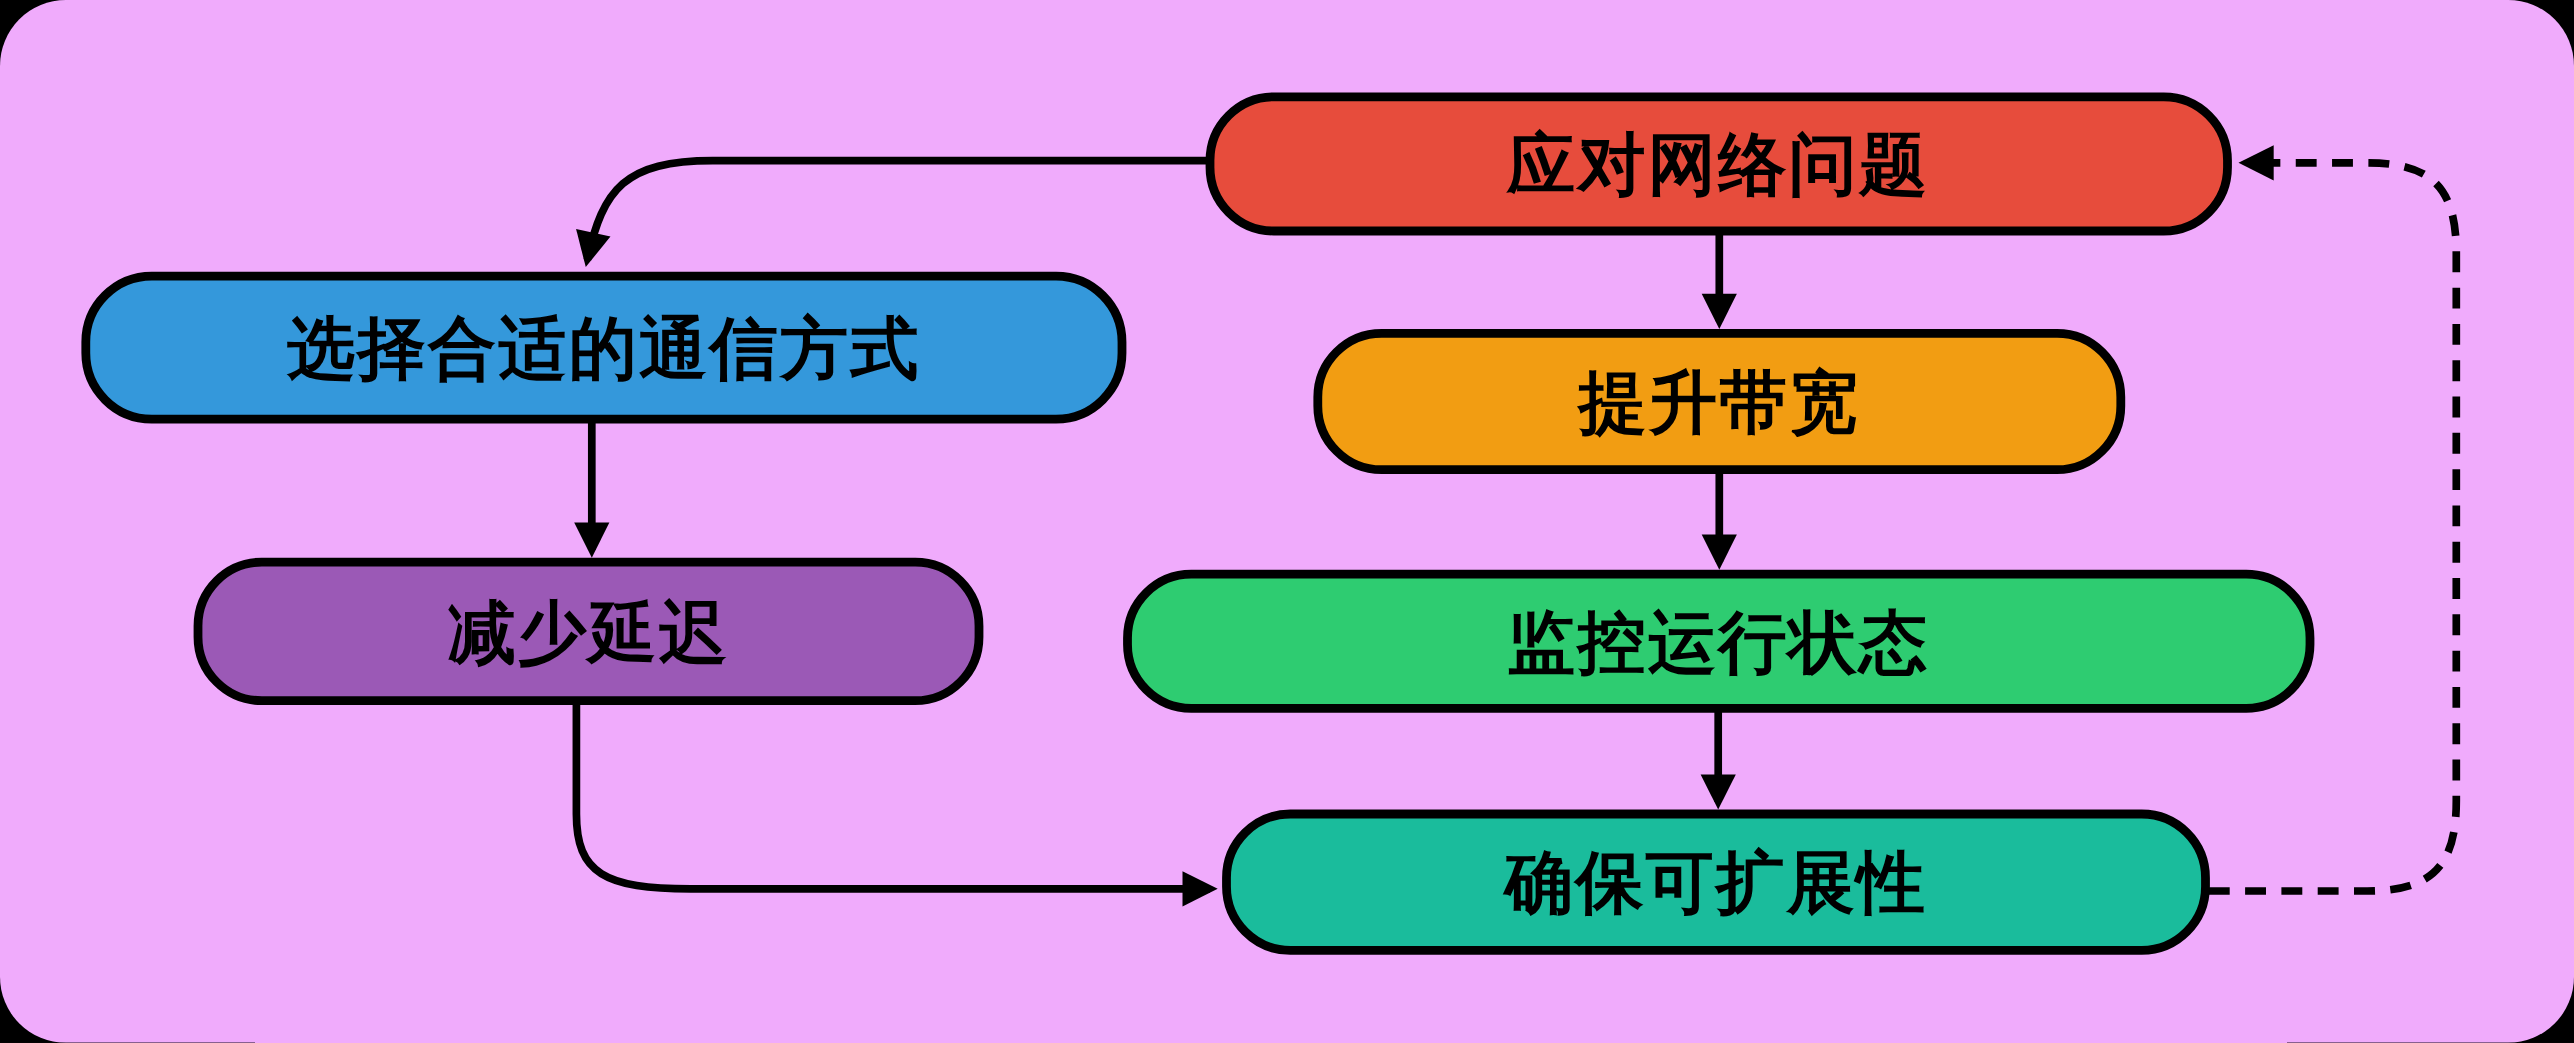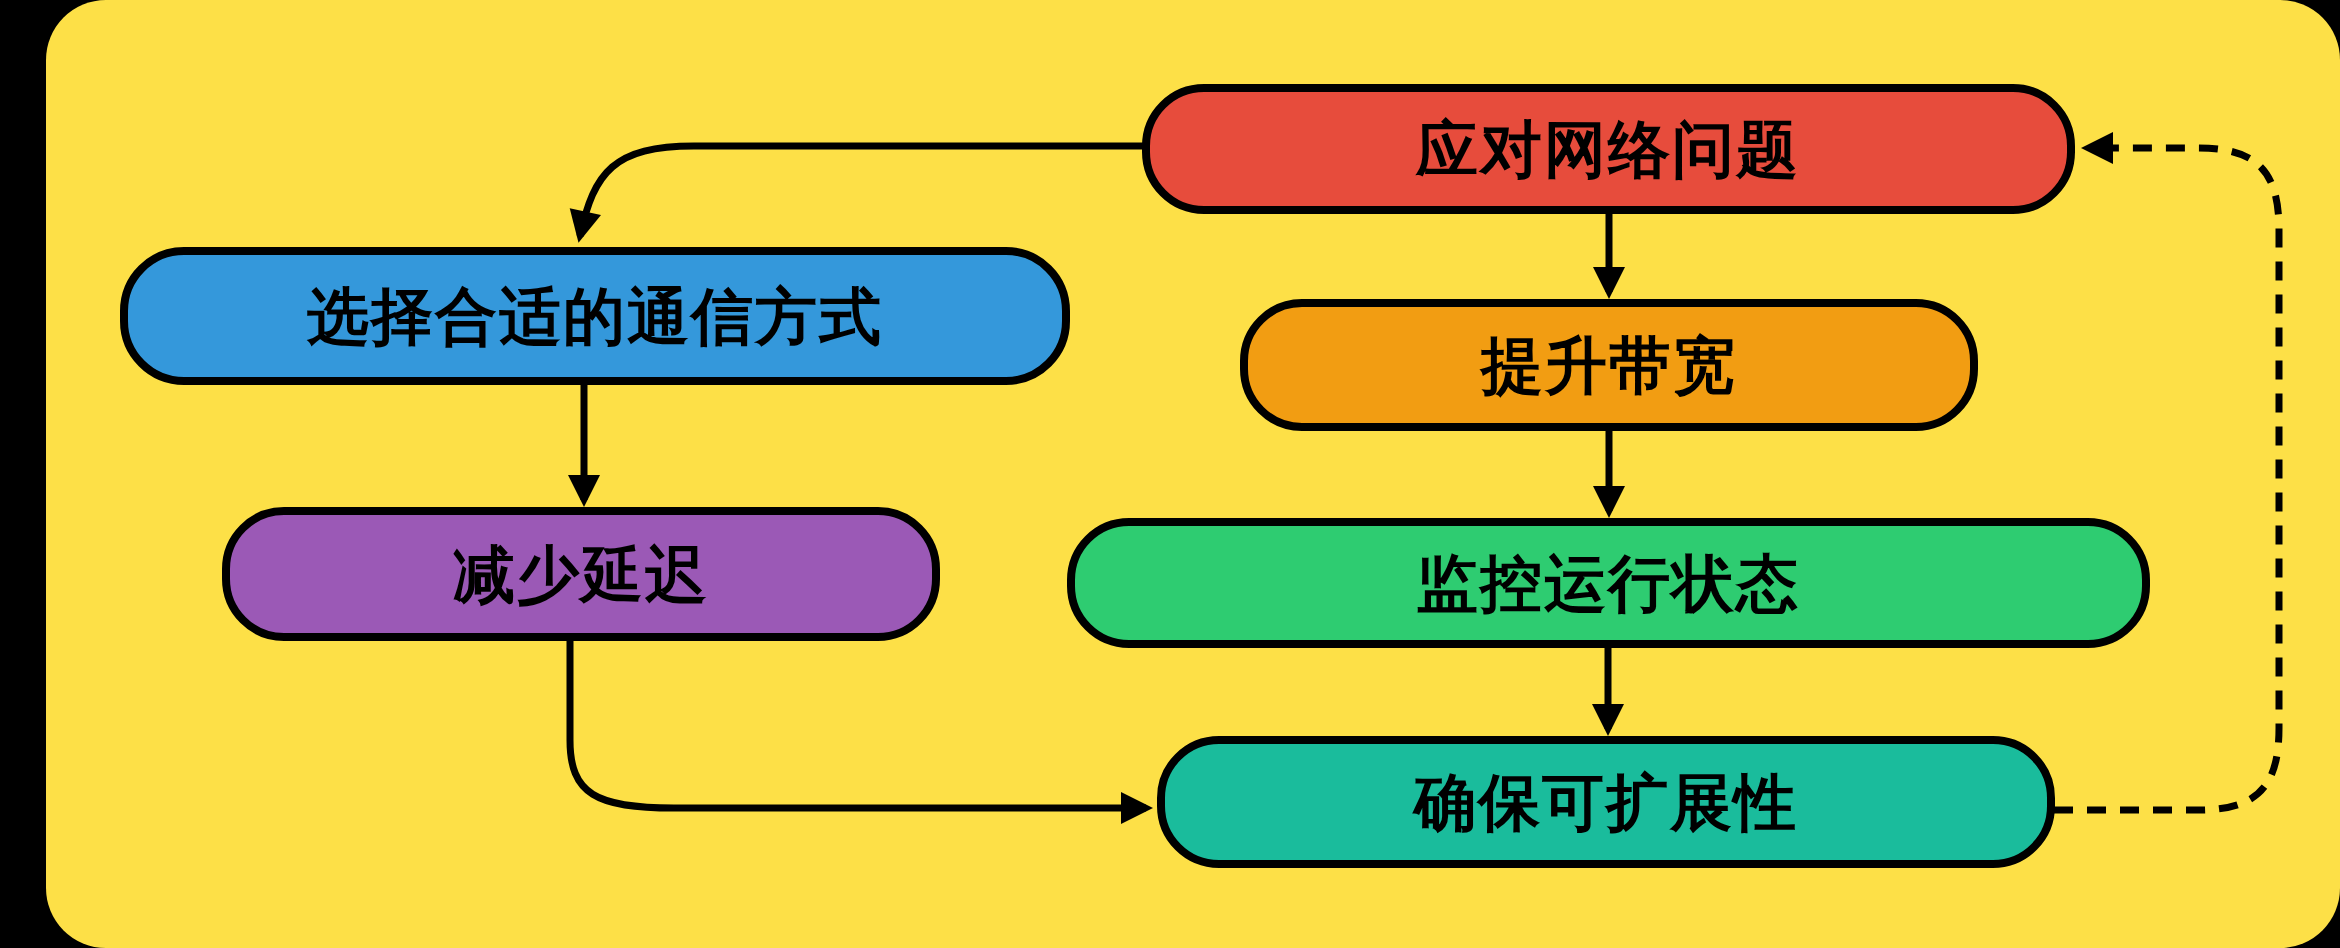--- a/index.html
+++ b/index.html
@@ -10,24 +10,23 @@
   }
   .stage {
     position: relative;
     width: 2340px;
     height: 948px;
     background: #000000;
   }
   .canvas {
     position: absolute;
     inset: 0;
-    background: #fde047;
+    background: #f0abfc;
     border-radius: 60px;
     overflow: hidden;
-    margin-left: 46px;
   }
   svg { display: block; }
   .node-rect {
     stroke: #000000;
     stroke-width: 8;
   }
   .node-label {
     fill: #000000;
     font-weight: 900;
     font-size: 62px;

